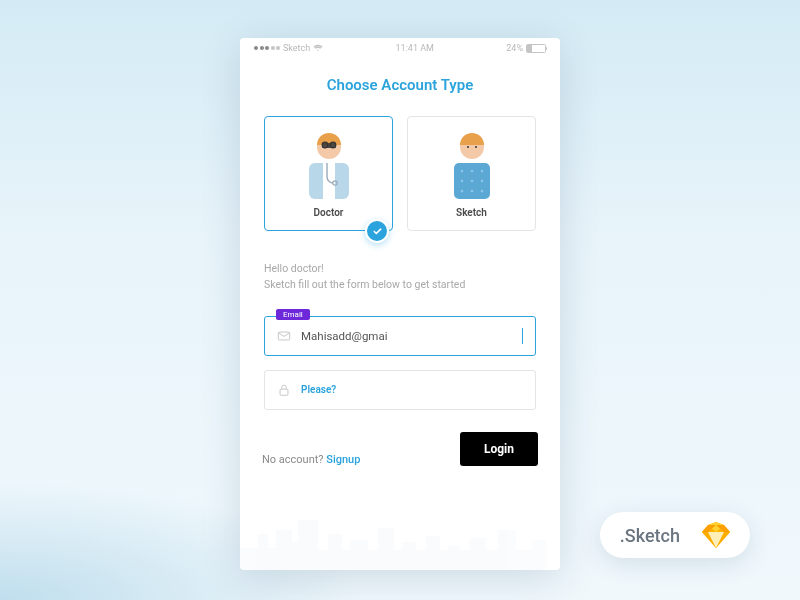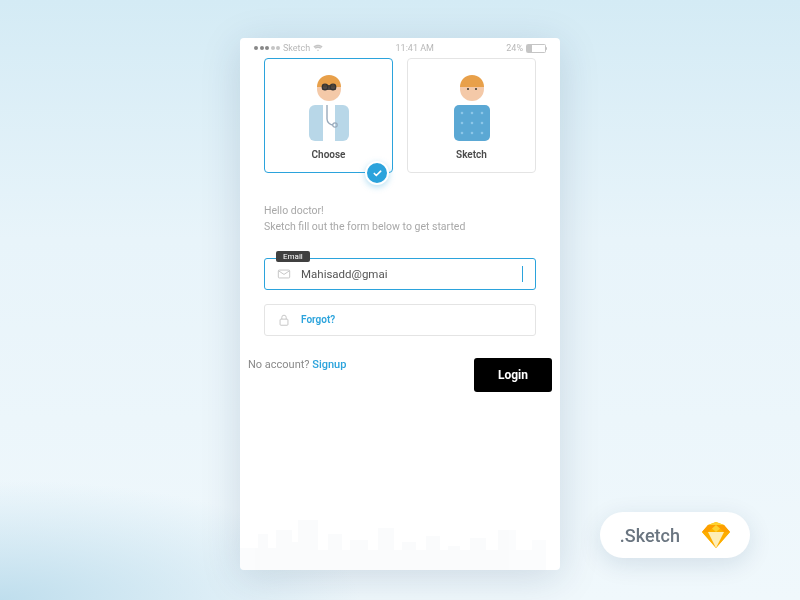--- a/index.html
+++ b/index.html
@@ -17,30 +17,30 @@
 .battery-fill{width:30%;height:100%;background:#c5c5c5}
 .title{text-align:center;color:#2ba3dc;font-size:15px;font-weight:600;margin:18px 0 22px}
 .cards{display:flex;gap:14px;padding:0 24px;position:relative}
 .card{flex:1;border:1px solid #e4e4e4;border-radius:4px;padding:10px 8px 12px;text-align:center;cursor:pointer}
 .card.selected{border-color:#2ba3dc}
 .avatar{width:100%;height:72px;display:flex;align-items:flex-end;justify-content:center;overflow:hidden}
 .card-label{font-size:10px;font-weight:600;color:#4a4a4a;margin-top:8px}
 .check{position:absolute;left:125px;bottom:-12px;width:24px;height:24px;background:#2ba3dc;border-radius:50%;border:2.5px solid #fff;display:flex;align-items:center;justify-content:center;box-shadow:0 2px 6px rgba(43,163,220,.35)}
 .greeting{text-align:left;margin:30px 24px 22px;font-size:10.5px;color:#a8a8a8;line-height:1.55}
 .field{margin:0 24px 14px;position:relative}
-.field-box{border:1px solid #e4e4e4;border-radius:3px;height:32px;display:flex;align-items:center;padding:0 12px;gap:10px}
+.field-box{border:1px solid #e4e4e4;border-radius:3px;height:40px;display:flex;align-items:center;padding:0 12px;gap:10px}
 .field.active .field-box{border-color:#2ba3dc}
-.field-label{position:absolute;top:-7px;left:12px;background:#404040;color:#fff;font-size:8px;padding:1px 7px;border-radius:2px}
+.field-label{position:absolute;top:-7px;left:12px;background:#6d28d9;color:#fff;font-size:8px;padding:1px 7px;border-radius:2px}
 .field-icon{width:14px;height:14px;flex-shrink:0}
 .field-input{border:none;outline:none;font-size:11.5px;color:#555;flex:1;background:transparent}
 .field-input::placeholder{color:#c5c5c5}
 .cursor{width:1px;height:16px;background:#2ba3dc;animation:blink 1s infinite}
 @keyframes blink{50%{opacity:0}}
 .forgot{color:#2ba3dc;font-size:10px;font-weight:600;cursor:pointer}
-.actions{display:flex;align-items:flex-start;justify-content:space-between;margin:22px 8px 0}
+.actions{display:flex;align-items:flex-end;justify-content:space-between;margin:22px 22px 0}
 .no-account{font-size:11px;color:#8a8a8a}
 .signup{color:#2ba3dc;cursor:pointer;font-weight:500}
 .login-btn{background:#000000;color:#fff;border:none;padding:10px 24px;font-size:12px;font-weight:700;border-radius:3px;cursor:pointer}
 .city{position:absolute;bottom:0;left:0;width:100%;height:60px;opacity:.18}
 .sketch-badge{position:absolute;right:50px;bottom:42px;background:#fff;border-radius:999px;padding:10px 20px;display:flex;align-items:center;gap:22px;box-shadow:0 6px 24px rgba(0,50,90,.12)}
 .sketch-text{color:#6a7580;font-size:18px;font-weight:500}
 </style>
 </head>
 <body>
 
@@ -63,37 +63,38 @@
     </div>
     <span>11:41 AM</span>
     <div class="status-left">
       <span>24%</span>
       <div class="battery">
           <div class="battery-fill"></div>
         </div>
     </div>
   </div>
 
+  <h1 class="title">Choose Account Type</h1>
 
   <div class="cards">
     <div class="card selected">
       <div class="avatar">
         <svg viewBox="0 0 80 72" width="80" height="72">
             <circle cx="40" cy="20" r="12" fill="#f4c9a8"></circle>
             <path d="M28 18c0-7 5-12 12-12s12 5 12 12" fill="#e8a04a"></path>
             <rect x="33" y="16" width="14" height="5" rx="1" fill="#333" opacity=".85"></rect>
             <circle cx="36" cy="18" r="2.8" fill="none" stroke="#333" stroke-width="1.2"></circle>
             <circle cx="44" cy="18" r="2.8" fill="none" stroke="#333" stroke-width="1.2"></circle>
             <rect x="20" y="36" width="40" height="36" rx="6" fill="#b8d7e8"></rect>
             <rect x="34" y="36" width="12" height="36" fill="#fff"></rect>
             <path d="M38 36v14c0 4 4 6 6 6" fill="none" stroke="#9ab" stroke-width="1.4"></path>
             <circle cx="46" cy="56" r="2.2" fill="none" stroke="#9ab" stroke-width="1.2"></circle>
           </svg>
       </div>
-      <div class="card-label">Choose</div>
+      <div class="card-label">Doctor</div>
     </div>
     <div class="card">
       <div class="avatar">
         <svg viewBox="0 0 80 72" width="80" height="72">
             <circle cx="40" cy="20" r="12" fill="#f4c9a8"></circle>
             <path d="M28 18c0-7 5-12 12-12s12 5 12 12" fill="#e8a04a"></path>
             <circle cx="36" cy="20" r="1" fill="#333"></circle>
             <circle cx="44" cy="20" r="1" fill="#333"></circle>
             <rect x="22" y="36" width="36" height="36" rx="5" fill="#5ba8d4"></rect>
             <circle cx="30" cy="44" r="1.3" fill="#8cc6e8"></circle>
@@ -132,21 +133,21 @@
       <div class="cursor"></div>
     </div>
   </div>
 
   <div class="field">
     <div class="field-box">
       <svg class="field-icon" viewBox="0 0 16 16">
           <rect x="3.5" y="7" width="9" height="7" rx="1" fill="none" stroke="#c5c5c5" stroke-width="1.1"></rect>
           <path d="M5.5 7V5a2.5 2.5 0 015 0v2" fill="none" stroke="#c5c5c5" stroke-width="1.1"></path>
         </svg>
-      <span class="forgot">Forgot?</span>
+      <span class="forgot">Please?</span>
     </div>
   </div>
 
   <div class="actions">
     <div class="no-account"><span>No account? </span><span class="signup">Signup</span></div>
     <button class="login-btn">Login</button>
   </div>
 
   <svg class="city" viewBox="0 0 320 60" preserveAspectRatio="none">
       <path d="M0 60V38h18v-14h10v14h8V20h16v12h6V10h20v30h10V24h14v16h8V30h18v10h10V18h16v22h8V32h14v8h10V26h14v14h8V36h12v4h10V28h16v12h12V20h18v20h16V30h14v30H0z" fill="#e9edf0"></path>

